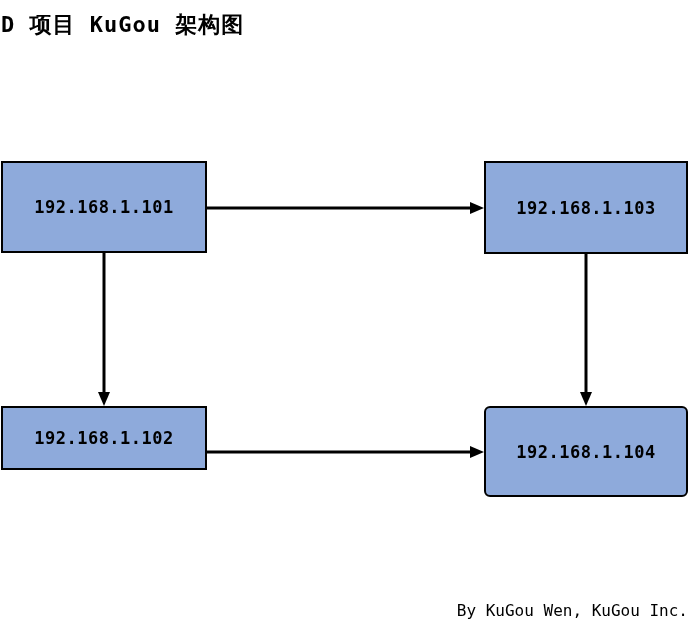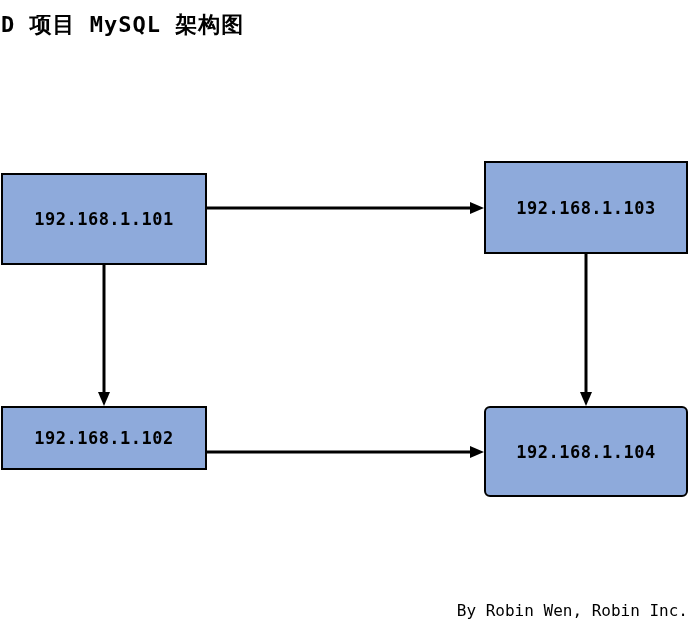--- a/index.html
+++ b/index.html
@@ -38,21 +38,21 @@
     background: var(--node-fill);
     border: 2px solid var(--node-border);
     display: flex;
     align-items: center;
     justify-content: center;
     font-size: 17px;
     font-weight: bold;
     color: var(--text);
     letter-spacing: 0.5px;
   }
-  .node-a { left: 1px;   top: 161px; width: 206px; height: 92px; margin-top: 12px; }
+  .node-a { left: 1px;   top: 161px; width: 206px; height: 92px; }
   .node-b { left: 484px; top: 161px; width: 204px; height: 93px; text-align: center; }
   .node-c { left: 1px;   top: 406px; width: 206px; height: 64px; }
   .node-d { left: 484px; top: 406px; width: 204px; height: 91px; border-radius: 6px; }
   .edges-layer {
     position: absolute;
     left: 0; top: 0;
     width: 690px;
     height: 623px;
     pointer-events: none;
   }
@@ -65,21 +65,21 @@
     font-size: 16px;
     color: var(--text);
     white-space: nowrap;
   }
 </style>
 </head>
 <body>
 
 <div class="canvas">
 
-  <div class="diagram-title">D 项目 MySQL 架构图</div>
+  <div class="diagram-title">D 项目 KuGou 架构图</div>
 
   <svg class="edges-layer" width="690" height="623" viewBox="0 0 690 623" xmlns="http://www.w3.org/2000/svg">
 
     <g>
       <line x1="207" y1="208" x2="471" y2="208"></line>
       <polygon points="470,202 484,208 470,214"></polygon>
     </g>
 
     <g>
       <line x1="104" y1="253" x2="104" y2="393"></line>
@@ -98,15 +98,15 @@
   </svg>
 
   <div class="node node-a">192.168.1.101</div>
 
   <div class="node node-b">192.168.1.103</div>
 
   <div class="node node-c">192.168.1.102</div>
 
   <div class="node node-d">192.168.1.104</div>
 
-  <div class="credit">By Robin Wen, Robin Inc.</div>
+  <div class="credit">By KuGou Wen, KuGou Inc.</div>
 
 </div>
 
 </body></html>

